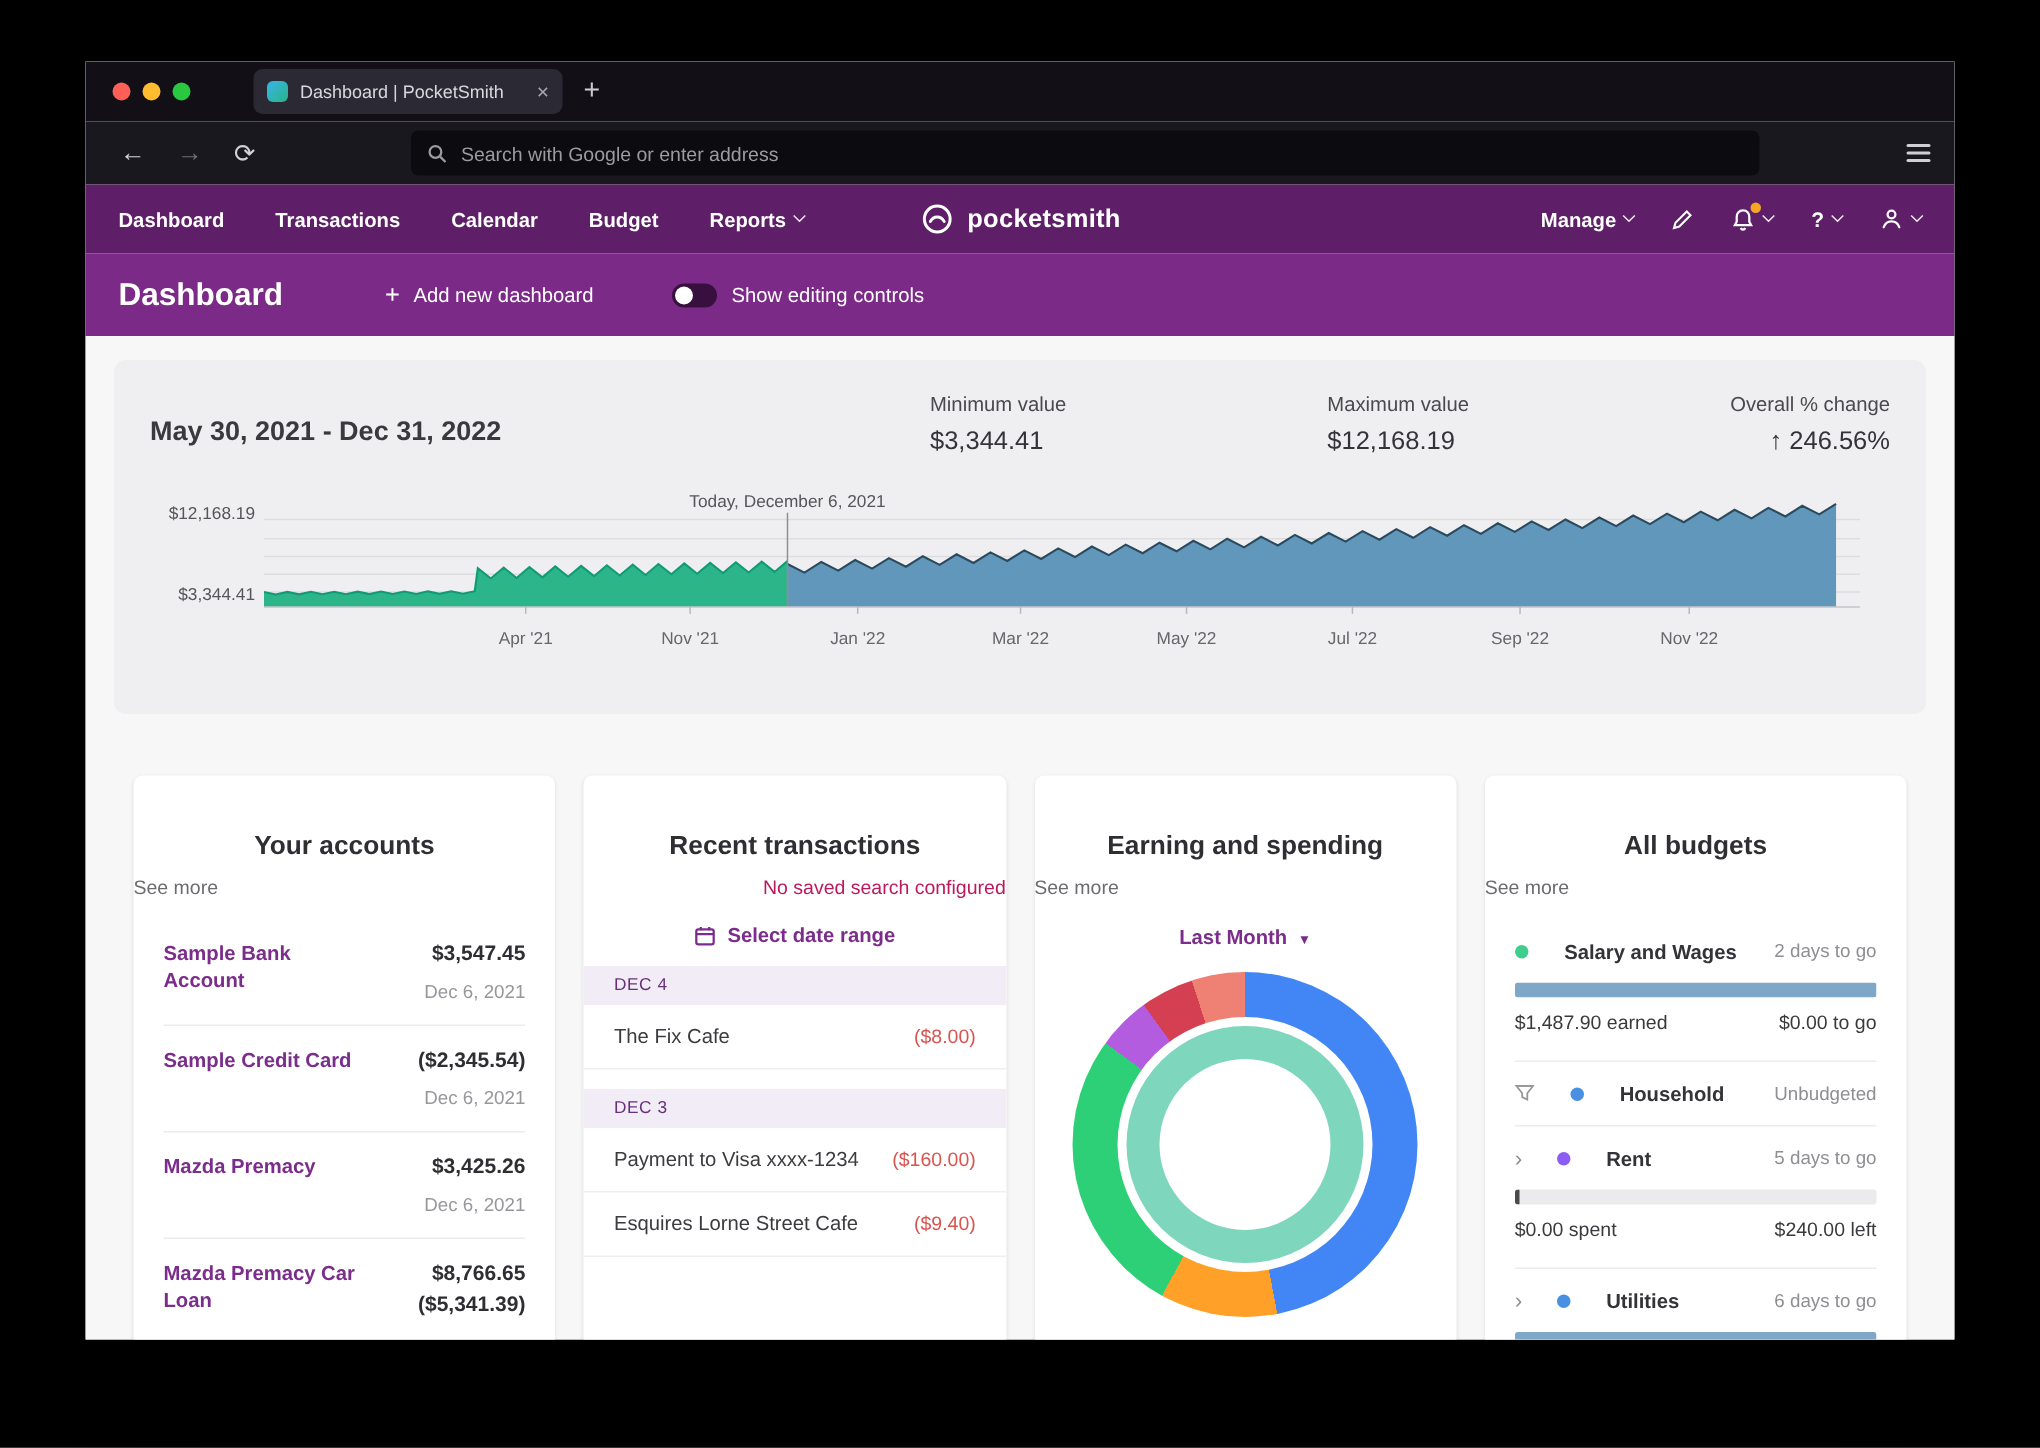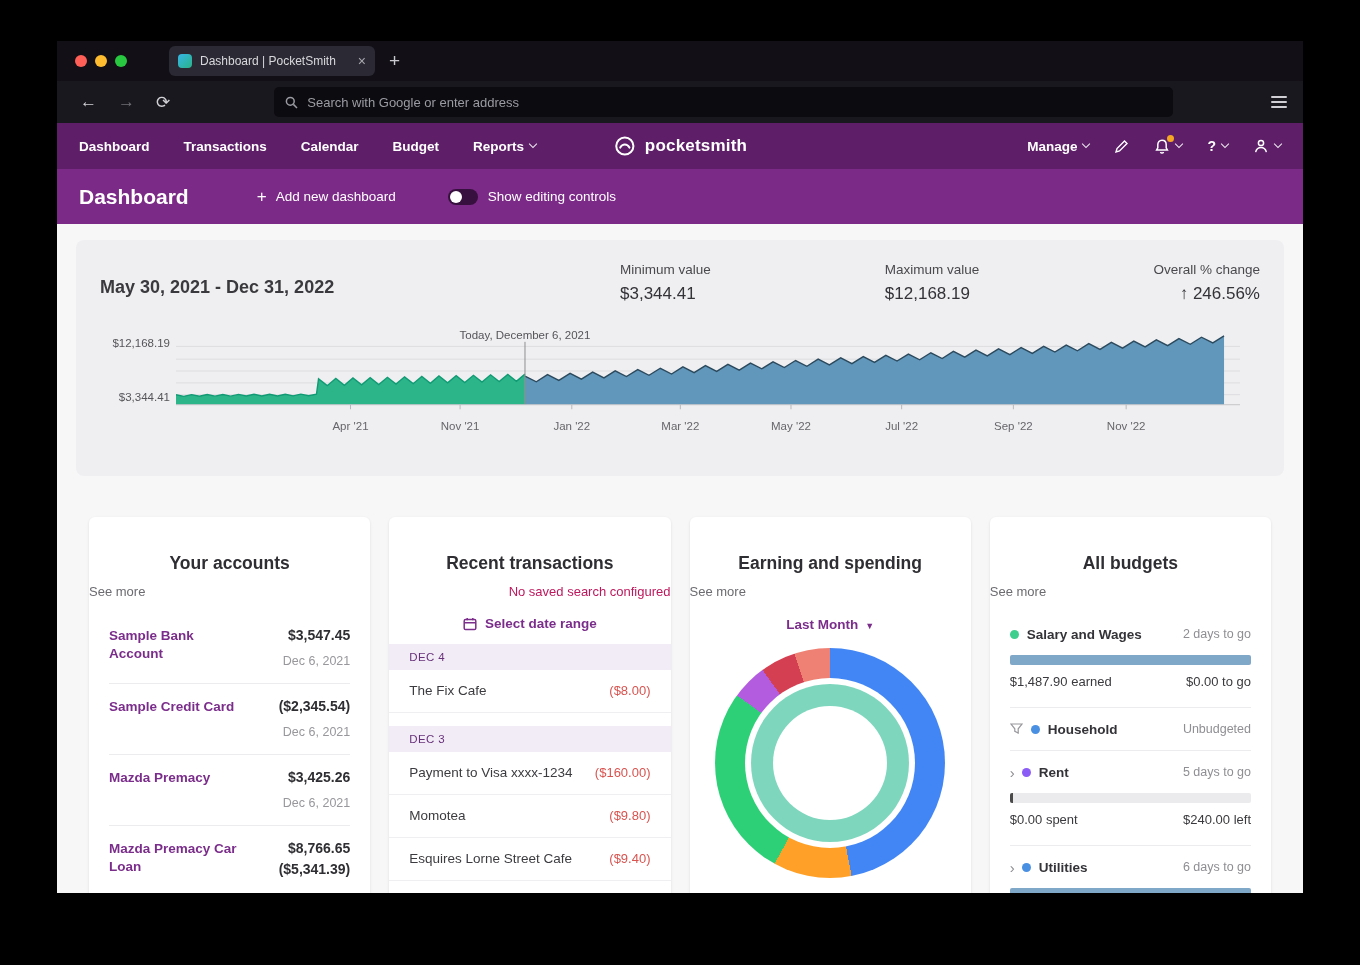--- a/index.html
+++ b/index.html
@@ -107,21 +107,21 @@
   .tri { font-size:9px; position:relative; top:1px; }
   .donut { position:relative; width:230px; height:230px; border-radius:50%; margin:16px auto 0; }
   .donut-gap { position:absolute; inset:30px; background:#fff; border-radius:50%; }
   .donut-inner { position:absolute; inset:36px; border-radius:50%; }
   .donut-hole { position:absolute; inset:58px; background:#fff; border-radius:50%; }
 
   
   .b-list { margin:14px 20px 0; }
   .b-row { border-bottom:1px solid #ececef; }
   .b-row:last-child { border-bottom:none; }
-  .b-head { display:flex; align-items:center; height:42px; gap:8px; }
+  .b-head { display:flex; align-items:center; height:42px; gap:24px; }
   .bchev { color:#8e8e93; font-size:15px; line-height:1; margin-right:-1px; cursor:pointer; }
   .dot { width:9px; height:9px; border-radius:50%; display:inline-block; flex:0 0 auto; }
   .b-name { font-size:13.5px; font-weight:700; color:#333338; }
   .b-due, .b-status { margin-left:auto; font-size:12.5px; color:#8e8e93; }
   .b-bar { height:10px; background:#ebebed; border-radius:2px; overflow:hidden; }
   .b-fill { display:block; height:100%; width:0; }
   .b-stats { display:flex; justify-content:space-between; padding:9px 0 18px; font-size:13px; color:#3a3a3e;gap:12px; }
 </style>
 </head>
 <body>
@@ -340,24 +340,20 @@
         <div class="tx-row">
           <span class="tx-name">The Fix Cafe</span>
           <span class="tx-amount">($8.00)</span>
         </div>
         <div class="tx-strip">DEC 3</div>
         <div class="tx-row">
           <span class="tx-name">Payment to Visa xxxx-1234</span>
           <span class="tx-amount">($160.00)</span>
         </div>
         <div class="tx-row">
-          <span class="tx-name">Momotea</span>
-          <span class="tx-amount">($9.80)</span>
-        </div>
-        <div class="tx-row">
           <span class="tx-name">Esquires Lorne Street Cafe</span>
           <span class="tx-amount">($9.40)</span>
         </div>
       </div>
 
       <div class="card">
         <div class="card-title">Earning and spending</div>
         <div class="see-more">See more</div>
         <div class="period">
           <span>Last Month</span>

